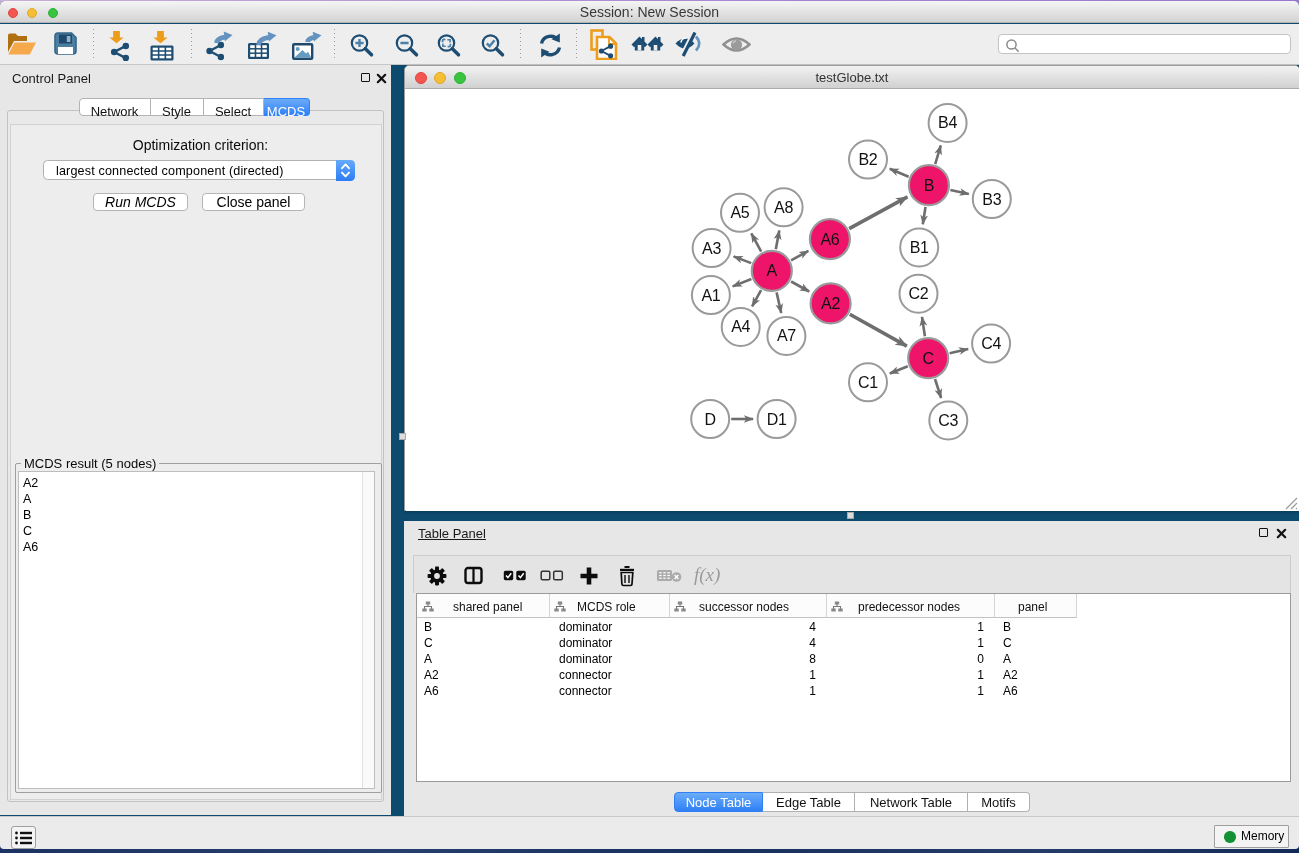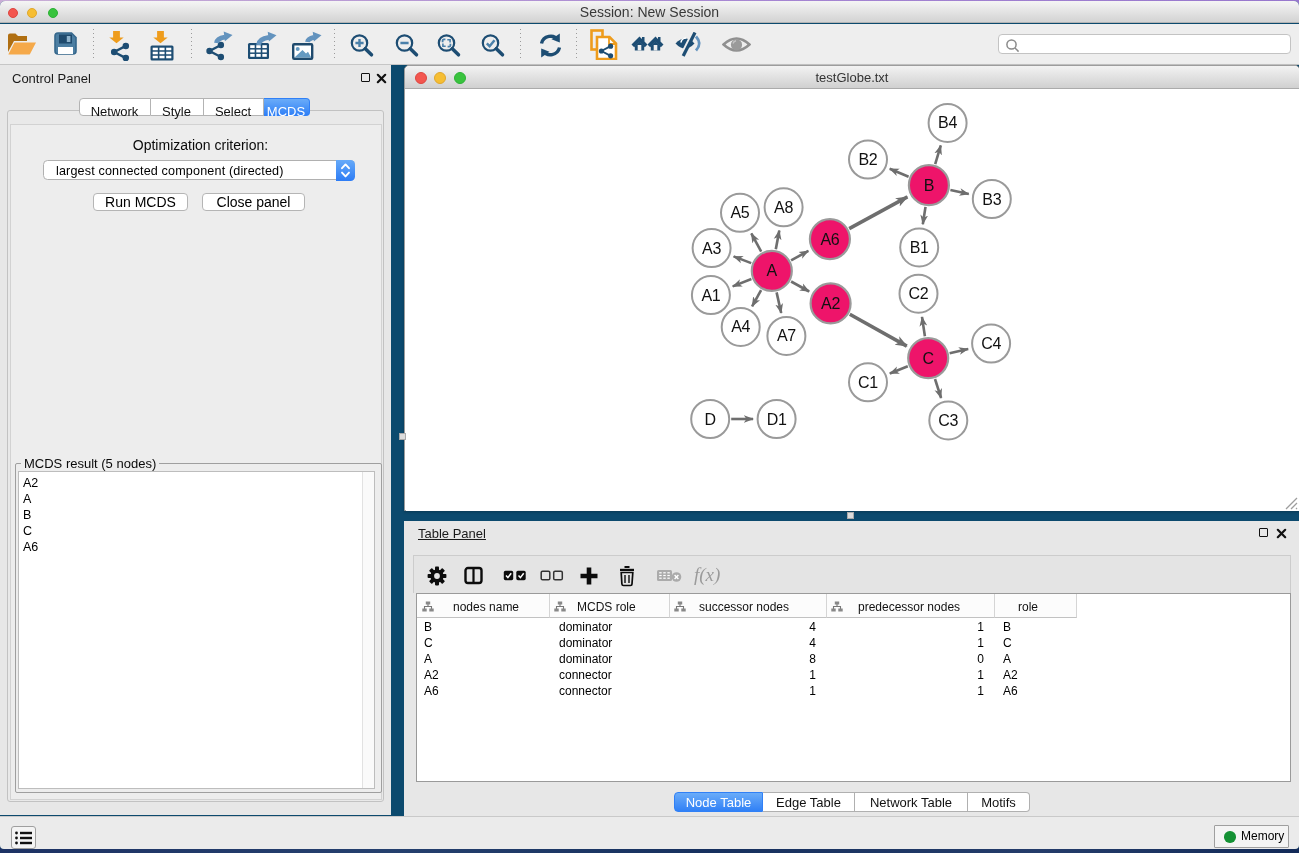--- a/index.html
+++ b/index.html
@@ -258,21 +258,21 @@
     <div id="dropdown">
       <div class="dtext">largest connected component (directed)</div>
       <div class="step">
         <svg width="17" height="19" viewBox="0 0 17 19" style="position:absolute;left:0.5px;top:0.5px">
           <path d="M5,7.2 L8.5,3.4 L12,7.2" fill="none" stroke="#fff" stroke-width="1.9" stroke-linecap="round" stroke-linejoin="round"></path>
           <path d="M5,11.6 L8.5,15.4 L12,11.6" fill="none" stroke="#fff" stroke-width="1.9" stroke-linecap="round" stroke-linejoin="round"></path>
         </svg>
       </div>
     </div>
     <div id="opt-label">Optimization criterion:</div>
-    <div class="btn" style="left:93px;top:127.5px;width:95px;">Run MCDS</div>
+    <div class="btn" style="left:93px;top:127.5px;width:95px;font-style:italic;">Run MCDS</div>
     <div class="btn" style="left:202px;top:127.5px;width:103px;">Close panel</div>
     <div id="groupbox"></div>
     <div id="grouplegend">MCDS result (5 nodes)</div>
     <div id="mlist">
       <div class="row">A2</div>
       <div class="row">A</div>
       <div class="row">B</div>
       <div class="row">C</div>
       <div class="row">A6</div>
       <div class="sb"></div>
@@ -424,25 +424,25 @@
           <path d="M17.6,6.1 L21.4,9.9 M21.4,6.1 L17.6,9.9" stroke="#fff" stroke-width="1.4"></path>
         </svg>
         <div class="abs" style="left:280px;top:8px;font-family:'Liberation Serif',serif;font-style:italic;font-size:19px;color:#9b9b9b;">f(x)</div>
       </div>
     <div id="tgrid">
         <div class="hdr" style="left:0px;width:133px;"></div>
         <div class="hdr" style="left:133px;width:119.5px;"></div>
         <div class="hdr" style="left:252.5px;width:157.5px;"></div>
         <div class="hdr" style="left:410px;width:168px;"></div>
         <div class="hdr" style="left:578px;width:82px;"></div>
-        <div class="abs" style="left:36px;top:5.5px;font-size:12px;color:#111;">nodes name</div>
+        <div class="abs" style="left:36px;top:5.5px;font-size:12px;color:#111;">shared panel</div>
         <div class="abs" style="left:160px;top:5.5px;font-size:12px;color:#111;">MCDS role</div>
         <div class="abs" style="left:282px;top:5.5px;font-size:12px;color:#111;">successor nodes</div>
         <div class="abs" style="left:441px;top:5.5px;font-size:12px;color:#111;">predecessor nodes</div>
-        <div class="abs" style="left:601px;top:5.5px;font-size:12px;color:#111;">role</div>
+        <div class="abs" style="left:601px;top:5.5px;font-size:12px;color:#111;">panel</div>
         <svg class="abs" style="left:5px;top:7px" width="12" height="11" viewBox="0 0 12 11">
           <path d="M6,3 V5.5 M2.5,8 L2.5,5.5 L9.5,5.5 L9.5,8" fill="none" stroke="#777" stroke-width="1.1"></path>
           <rect x="3.8" y="0.5" width="4.4" height="3" fill="#888"></rect>
           <rect x="0.3" y="7.5" width="4.4" height="3" fill="#888"></rect>
           <rect x="7.3" y="7.5" width="4.4" height="3" fill="#888"></rect>
         </svg>
         <svg class="abs" style="left:137px;top:7px" width="12" height="11" viewBox="0 0 12 11">
           <path d="M6,3 V5.5 M2.5,8 L2.5,5.5 L9.5,5.5 L9.5,8" fill="none" stroke="#777" stroke-width="1.1"></path>
           <rect x="3.8" y="0.5" width="4.4" height="3" fill="#888"></rect>
           <rect x="0.3" y="7.5" width="4.4" height="3" fill="#888"></rect>

